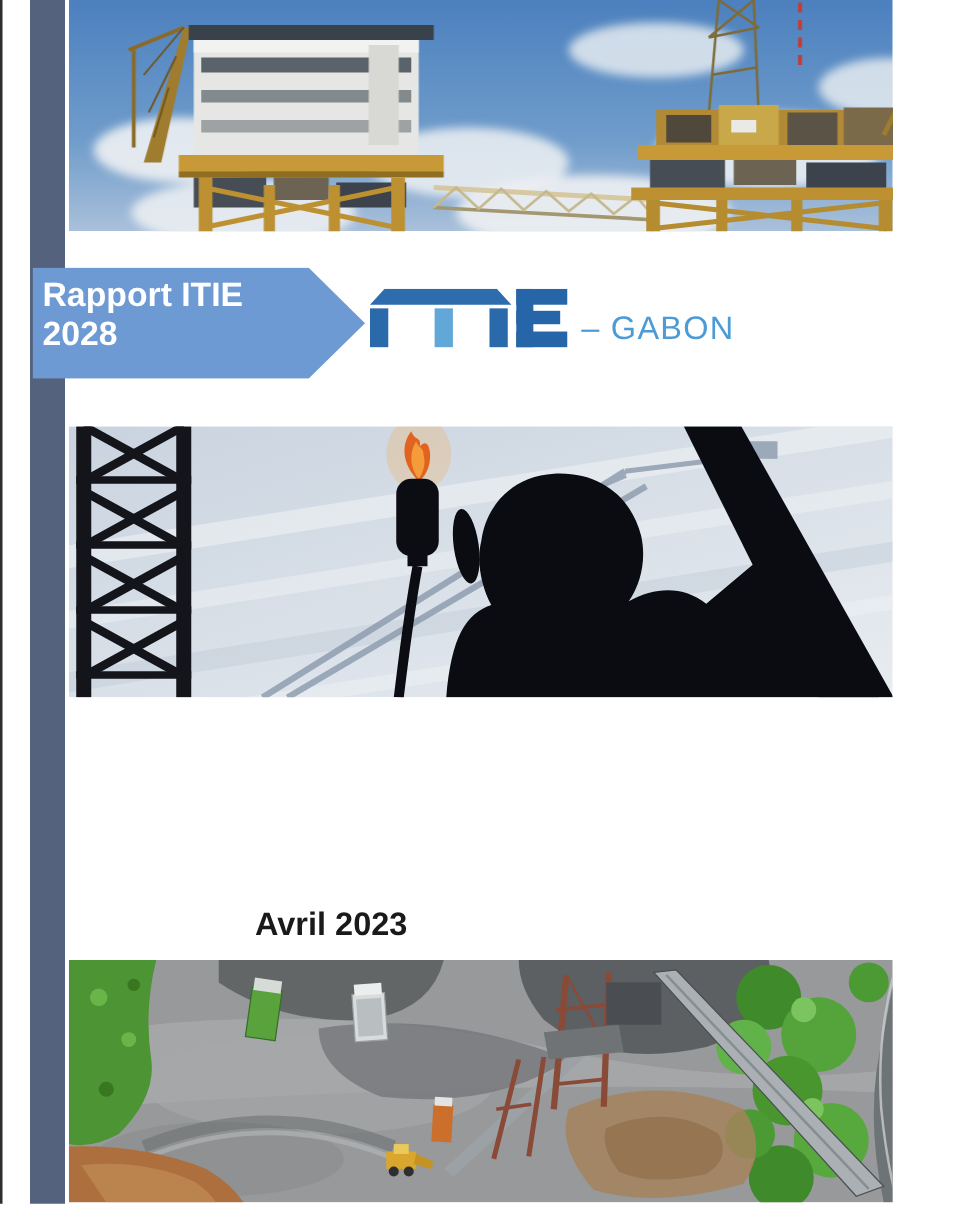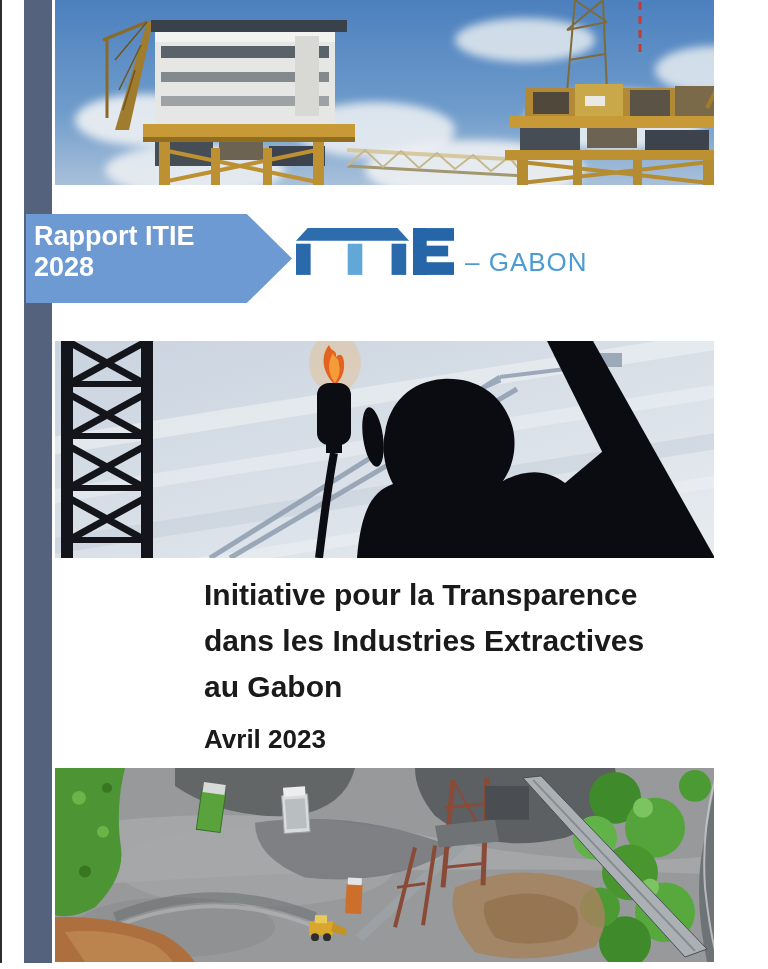--- a/index.html
+++ b/index.html
@@ -18,21 +18,21 @@
   .photo-bottom{top:768px;height:194px;}
   .banner{
     position:absolute;left:26px;top:214px;width:266px;height:89px;
     background:var(--banner_blue,#6D9AD3);
     clip-path:polygon(0 0,83% 0,100% 50%,83% 100%,0 100%);
     color:#ffffff;font-weight:bold;font-size:27px;line-height:31px;
     padding:0;box-sizing:border-box;
   }
   .banner-text{padding:7px 0 0 8px;}
   .logo{position:absolute;left:296px;top:224px;width:300px;}
-  .logo-row{display:flex;align-items:center;}
+  .logo-row{display:flex;align-items:flex-end;}
   .logo-wordmark{width:158px;height:47px;flex:0 0 auto;}
   .logo-suffix{
     margin-left:11px;margin-top:23px;font-size:26px;font-weight:400;
     letter-spacing:1px;color:var(--logo_light_blue,#4D9BD5);white-space:nowrap;
   }
   .logo-tagline{
     margin-top:6px;font-size:9px;font-weight:bold;letter-spacing:.1px;
     color:var(--tagline_blue,#2D6FB7);white-space:nowrap;
   }
   .title{
@@ -206,25 +206,20 @@
       </g>
 
       <g fill="#0B0C12">
         <polygon points="492,0 538,0 660,217 600,217"></polygon>
         <path d="M302 217 C306 168 318 150 338 143 C330 128 326 108 330 92 C334 62 356 40 388 38 C424 36 450 56 458 88 C462 106 458 126 448 140 C470 128 492 128 510 142 L560 100 L596 136 C622 160 640 190 648 217 Z"></path>
         <ellipse cx="318" cy="96" rx="10" ry="30" transform="rotate(-8 318 96)"></ellipse>
       </g>
     </svg>
   </div>
 
-  <div class="title">
-    <div>Initiative pour la Transparence</div>
-    <div>dans les Industries Extractives</div>
-    <div>au Gabon</div>
-  </div>
   <div class="date">Avril 2023</div>
 
   <div class="photo photo-bottom" role="img" aria-label="Aerial view of a quarry mining site with trucks, conveyors, forest and a road">
     <svg viewBox="0 0 710 195" preserveAspectRatio="none">
       <rect x="0" y="0" width="710" height="195" fill="#97999B"></rect>
       <path d="M0 60 Q200 30 380 70 T710 80 L710 110 Q400 90 0 120 Z" fill="#B2B4B5" opacity="0.5"></path>
       <ellipse cx="200" cy="100" rx="140" ry="40" fill="#A6A8A9" opacity="0.6"></ellipse>
       <ellipse cx="120" cy="160" rx="100" ry="30" fill="#8B8D8F" opacity="0.7"></ellipse>
 
       <g fill="#5C6062">

